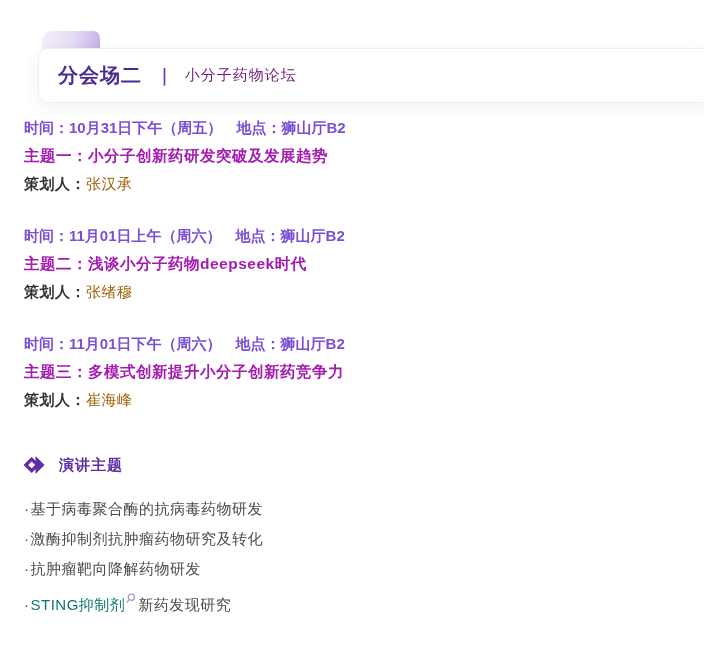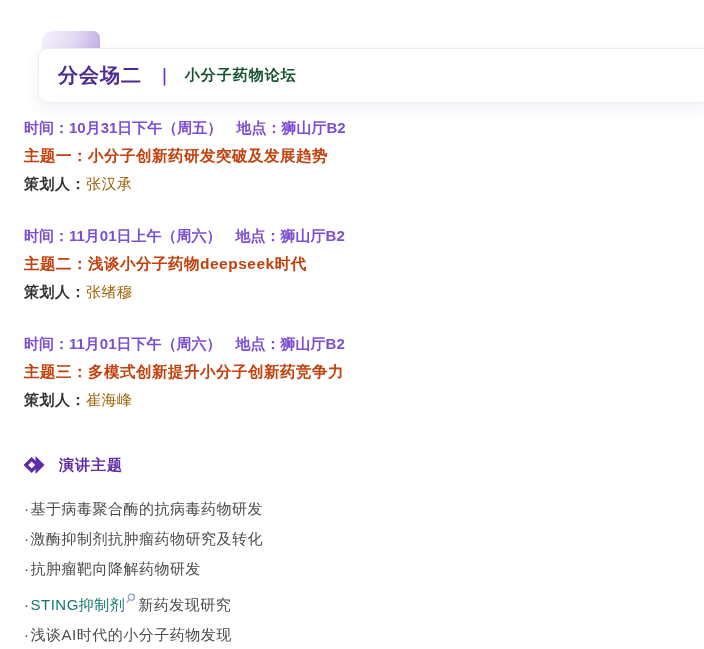--- a/index.html
+++ b/index.html
@@ -40,36 +40,36 @@
     letter-spacing: 1px;
   }
   .header-divider {
     color: #6e35c8;
     font-size: 17px;
     font-weight: bold;
     margin: 0 12px 0 14px;
   }
   .header-subtitle {
     font-size: 15px;
-    font-weight: bold;
-    color: #14532d;
+    font-weight: normal;
+    color: #701a75;
     letter-spacing: 1px;
   }
 
   
   .content {
     position: absolute;
     left: 0; top: 114px;
     width: 676px;
   }
   .session-block { margin-bottom: 24px; }
   .session-block .line { line-height: 28px; white-space: nowrap; }
   .meta-line { color: #7b4ed2; font-weight: bold; font-size: 15px; }
   .meta-line .loc-label { margin-left: 14px; }
-  .topic-line { color: #c2410c; font-weight: bold; font-size: 15.5px; letter-spacing: 0.5px; }
+  .topic-line { color: #a21caf; font-weight: bold; font-size: 15.5px; letter-spacing: 0.5px; }
   .planner-line { font-size: 15px; }
   .planner-label { color: #333333; font-weight: bold; letter-spacing: 0.5px; }
   .planner-name { color: #a16207; letter-spacing: 0.5px; }
 
   
   .topics-heading {
     margin-top: 40px;
     margin-bottom: 18px;
     display: flex;
     align-items: center;
@@ -168,19 +168,16 @@
       </div>
       <div class="item">
         <span class="bullet">·</span><span>抗肿瘤靶向降解药物研发</span>
       </div>
       <div class="item">
         <span class="bullet">·</span><span class="sting-highlight">STING抑制剂</span><span class="lookup-icon"><svg width="11" height="11" viewBox="0 0 11 11" xmlns="http://www.w3.org/2000/svg">
               <circle cx="5.4" cy="4.2" r="3.1" fill="none" stroke="#98a1cb" stroke-width="1.3"></circle>
               <line x1="3.2" y1="6.6" x2="1.2" y2="9.2" stroke="#98a1cb" stroke-width="1.3" stroke-linecap="round"></line>
             </svg></span><span>新药发现研究</span>
       </div>
-      <div class="item">
-        <span class="bullet">·</span><span>浅谈AI时代的小分子药物发现</span>
-      </div>
     </div>
 
   </div>
 </div>
 
 </body></html>

